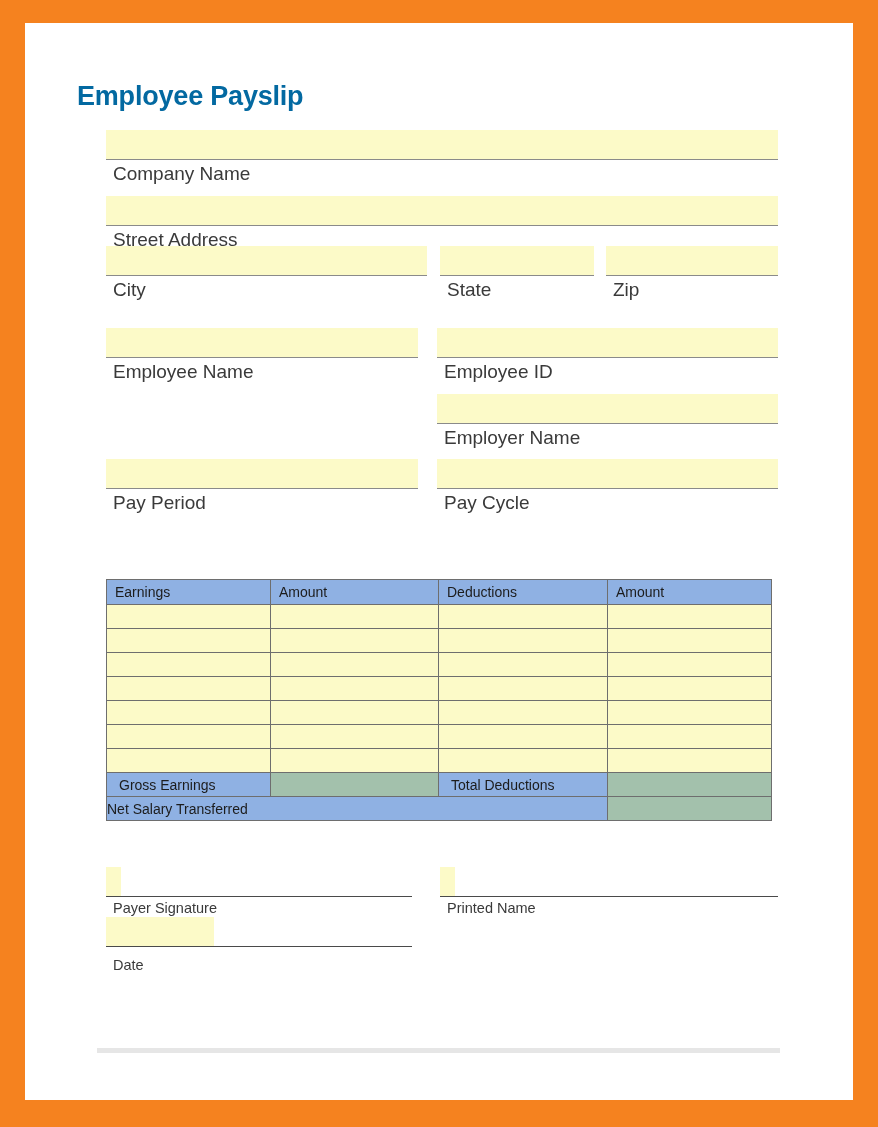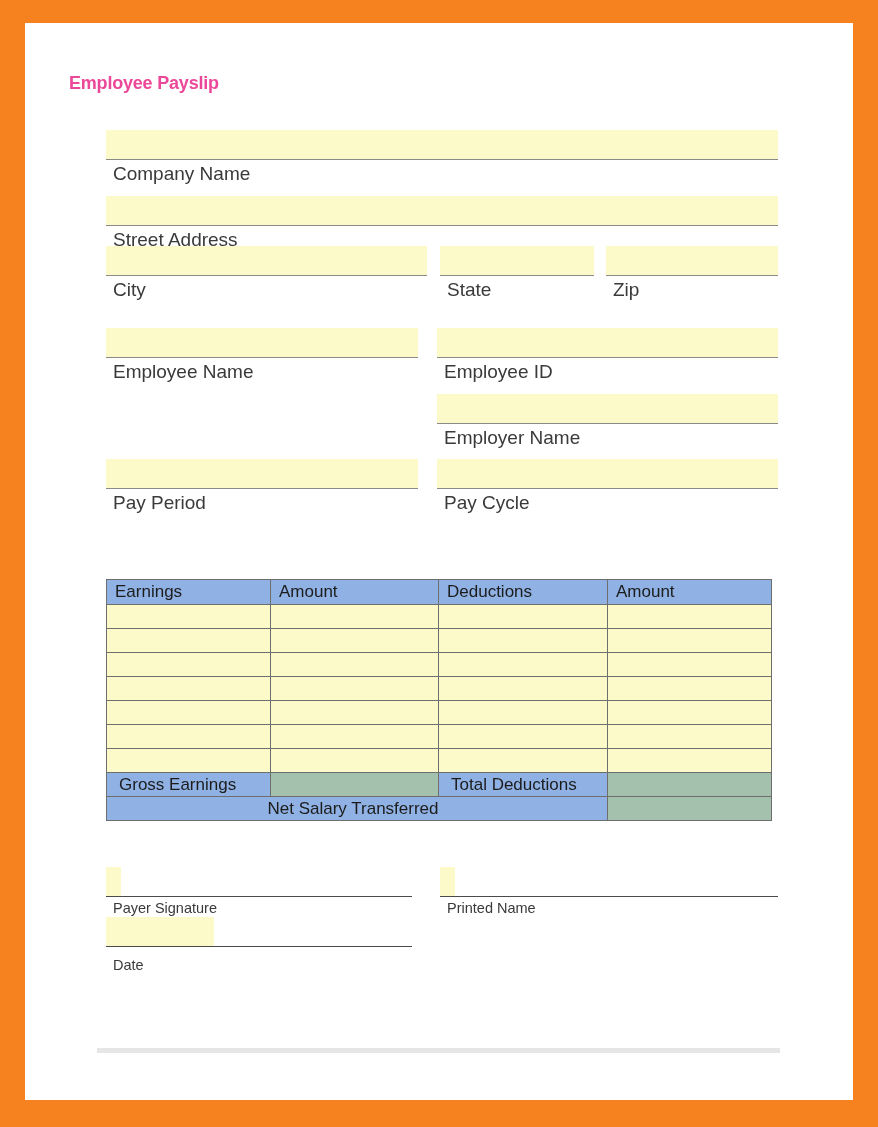--- a/index.html
+++ b/index.html
@@ -28,25 +28,25 @@
     position: absolute;
     left: 25px;
     top: 23px;
     width: 828px;
     height: 1077px;
     background: #FFFFFF;
     box-sizing: border-box;
   }
 
   .doc-title {
-    font-size: 18px;
+    font-size: 27px;
     font-weight: bold;
-    color: #ec4899;
+    color: #0369a1;
     letter-spacing: -0.2px;
-    margin: 0;
+    margin: 8px;
     padding: 0;
     position: absolute;
     left: 44px;
     top: 50px;
     white-space: nowrap;
   }
 
   
   .field-block {
     position: absolute;
@@ -85,41 +85,41 @@
     width: 665px;
     border-collapse: collapse;
     table-layout: fixed;
     border: 1px solid #4A4A4A;
   }
   .pay-table th, .pay-table td {
     border: 1px solid #6E6E6E;
     padding: 0;
     height: 24px;
     font-weight: normal;
-    font-size: 17px;
+    font-size: 14px;
     color: #1C1C1C;
     text-align: left;
     vertical-align: middle;
     box-sizing: border-box;
   }
   .pay-table th {
     background: #8FB1E3;
     height: 25px;
     padding-left: 8px;
   }
   .pay-table td.cell-empty {
     background: #FCFAC8;
   }
   .pay-table td.cell-blue {
     background: #8FB1E3;
     padding-left: 12px;
   }
   .pay-table td.cell-blue-right {
     background: #8FB1E3;
-    text-align: center;
+    text-align: left;
     padding-right: 8px;
   }
   .pay-table td.cell-green {
     background: #A3C1AC;
   }
   .col-a { width: 164px; }
   .col-b { width: 168px; }
   .col-c { width: 169px; }
   .col-d { width: 164px; }
 

